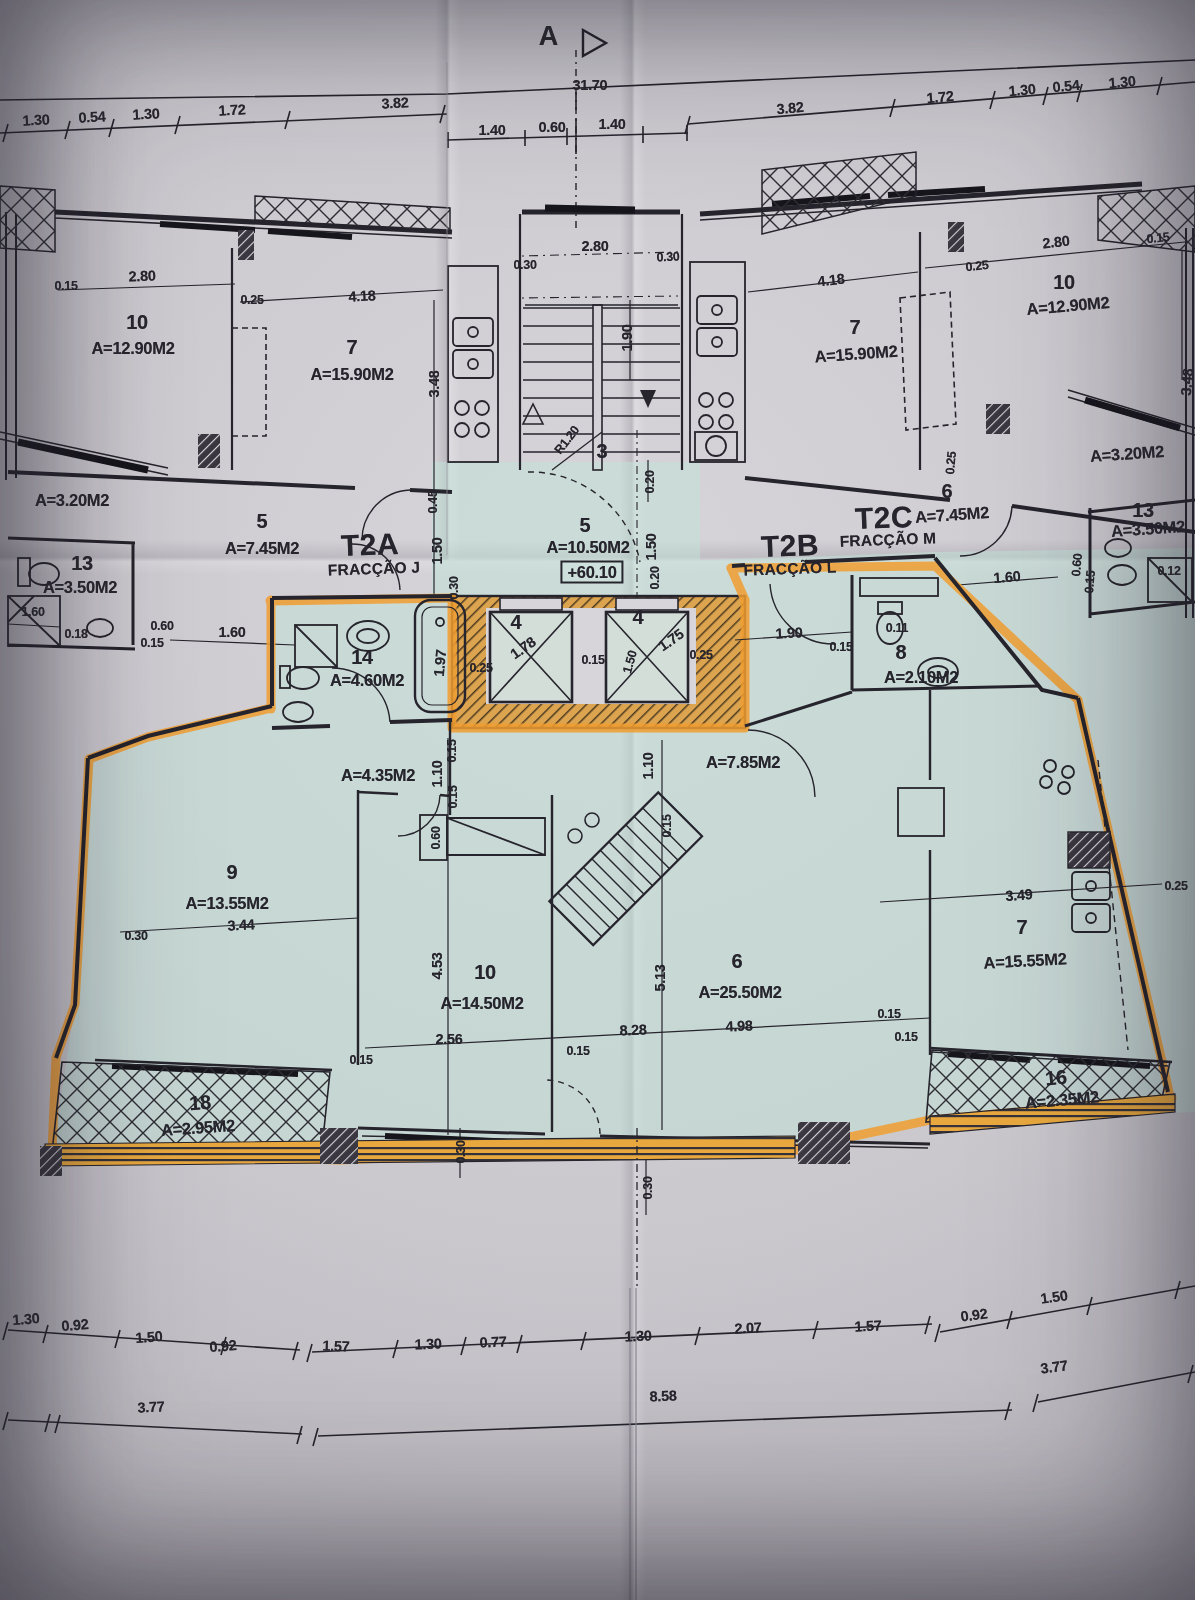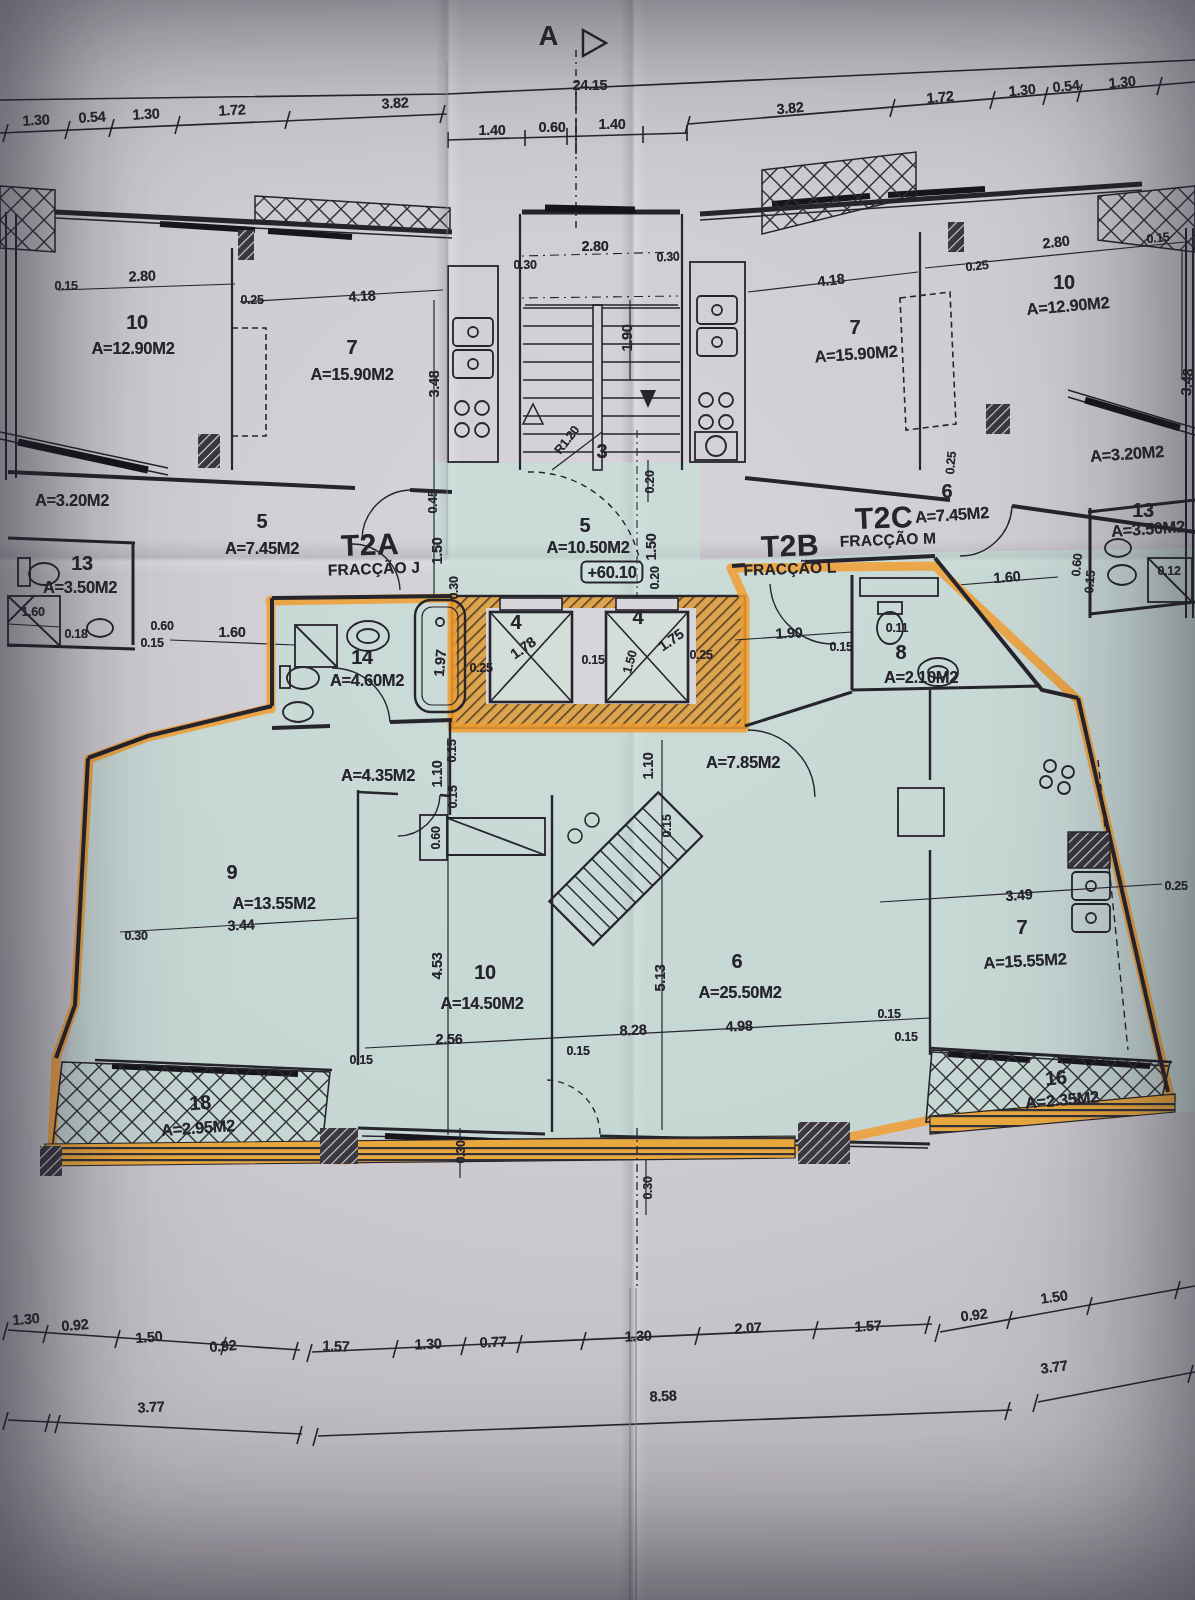--- a/index.html
+++ b/index.html
@@ -300,21 +300,21 @@
       <path d="M318,1428 L313,1446 M1010,1402 L1005,1420"></path>
       <path d="M1038,1402 L1195,1372"></path>
       <path d="M1038,1394 L1033,1412 M1193,1365 L1188,1383"></path>
     </g>
     <path d="M637,1128 L637,1290" stroke="#26242c" stroke-width="1.3" stroke-dasharray="8,4,2,4" fill="none"></path>
     <path d="M630,1288 L630,1600 M636,1288 L636,1600" stroke="#85828c" stroke-width="1.6" opacity="0.7" fill="none"></path>
     <path d="M447,62 L447,555" stroke="#9a97a0" stroke-width="2" opacity="0.35" fill="none"></path>
   </svg>
 
   <span class="lbl mark" style="left:549px;top:36px;">A</span>
-  <span class="lbl dim" style="left:590px;top:85px;">24.15</span>
+  <span class="lbl dim" style="left:590px;top:85px;">31.70</span>
 
   <span class="lbl dim" style="left:36px;top:120px;transform:translate(-50%,-50%) rotate(-3deg);">1.30</span>
   <span class="lbl dim" style="left:92px;top:117px;transform:translate(-50%,-50%) rotate(-3deg);">0.54</span>
   <span class="lbl dim" style="left:146px;top:114px;transform:translate(-50%,-50%) rotate(-3deg);">1.30</span>
   <span class="lbl dim" style="left:232px;top:110px;transform:translate(-50%,-50%) rotate(-3deg);">1.72</span>
   <span class="lbl dim" style="left:395px;top:103px;transform:translate(-50%,-50%) rotate(-3deg);">3.82</span>
   <span class="lbl dim" style="left:492px;top:130px;">1.40</span>
   <span class="lbl dim" style="left:552px;top:127px;">0.60</span>
   <span class="lbl dim" style="left:612px;top:124px;">1.40</span>
   <span class="lbl dim" style="left:790px;top:108px;transform:translate(-50%,-50%) rotate(-5deg);">3.82</span>
@@ -348,21 +348,21 @@
 
   <span class="lbl dim" style="left:595px;top:246px;">2.80</span>
   <span class="lbl dimsm" style="left:525px;top:265px;">0.30</span>
   <span class="lbl dimsm" style="left:668px;top:257px;transform:translate(-50%,-50%) rotate(-3deg);">0.30</span>
   <span class="lbl dim" style="left:627px;top:338px;transform:translate(-50%,-50%) rotate(-90deg);">1.90</span>
   <span class="lbl dimsm" style="left:567px;top:440px;transform:translate(-50%,-50%) rotate(-52deg);">R1.20</span>
   <span class="lbl dimsm" style="left:650px;top:482px;transform:translate(-50%,-50%) rotate(-90deg);">0.20</span>
   <span class="lbl num" style="left:602px;top:451px;">3</span>
   <span class="lbl num" style="left:585px;top:525px;">5</span>
   <span class="lbl area" style="left:588px;top:547px;">A=10.50M2</span>
-  <span class="lbl elev" style="position:absolute;left:612px;top:572px;transform:translate(-50%,-50%);z-index:5;border-radius:6px;">+60.10</span>
+  <span class="lbl elev" style="position:absolute;left:592px;top:572px;transform:translate(-50%,-50%);z-index:5;">+60.10</span>
   <span class="lbl dim" style="left:651px;top:547px;transform:translate(-50%,-50%) rotate(-90deg);">1.50</span>
   <span class="lbl dimsm" style="left:655px;top:578px;transform:translate(-50%,-50%) rotate(-90deg);">0.20</span>
   <span class="lbl dim" style="left:440px;top:663px;transform:translate(-50%,-50%) rotate(-85deg);">1.97</span>
   <span class="lbl dimsm" style="left:481px;top:668px;">0.25</span>
   <span class="lbl num" style="left:516px;top:622px;">4</span>
   <span class="lbl dim" style="left:523px;top:648px;transform:translate(-50%,-50%) rotate(-35deg);">1.78</span>
   <span class="lbl dimsm" style="left:593px;top:660px;">0.15</span>
   <span class="lbl dimsm" style="left:630px;top:662px;transform:translate(-50%,-50%) rotate(-75deg);">1.50</span>
   <span class="lbl num" style="left:638px;top:617px;">4</span>
   <span class="lbl dim" style="left:671px;top:640px;transform:translate(-50%,-50%) rotate(-35deg);">1.75</span>
@@ -404,21 +404,21 @@
   <span class="lbl area" style="left:903px;top:677px;margin-left:18px;">A=2.10M2</span>
   <span class="lbl area" style="left:378px;top:775px;">A=4.35M2</span>
   <span class="lbl area" style="left:743px;top:762px;">A=7.85M2</span>
   <span class="lbl dimsm" style="left:452px;top:751px;transform:translate(-50%,-50%) rotate(-90deg);">0.15</span>
   <span class="lbl dim" style="left:437px;top:774px;transform:translate(-50%,-50%) rotate(-90deg);">1.10</span>
   <span class="lbl dimsm" style="left:453px;top:797px;transform:translate(-50%,-50%) rotate(-90deg);">0.15</span>
   <span class="lbl dimsm" style="left:436px;top:838px;transform:translate(-50%,-50%) rotate(-90deg);">0.60</span>
   <span class="lbl dim" style="left:648px;top:766px;transform:translate(-50%,-50%) rotate(-90deg);">1.10</span>
   <span class="lbl dimsm" style="left:667px;top:826px;transform:translate(-50%,-50%) rotate(-90deg);">0.15</span>
   <span class="lbl num" style="left:232px;top:872px;">9</span>
-  <span class="lbl area" style="left:227px;top:903px;margin-left:47px;">A=13.55M2</span>
+  <span class="lbl area" style="left:227px;top:903px;">A=13.55M2</span>
   <span class="lbl dim" style="left:241px;top:925px;transform:translate(-50%,-50%) rotate(-3deg);">3.44</span>
   <span class="lbl dimsm" style="left:136px;top:936px;">0.30</span>
   <span class="lbl dim" style="left:437px;top:966px;transform:translate(-50%,-50%) rotate(-90deg);">4.53</span>
   <span class="lbl num" style="left:485px;top:972px;">10</span>
   <span class="lbl area" style="left:482px;top:1003px;">A=14.50M2</span>
   <span class="lbl dim" style="left:449px;top:1039px;">2.56</span>
   <span class="lbl dimsm" style="left:578px;top:1051px;">0.15</span>
   <span class="lbl dim" style="left:633px;top:1030px;transform:translate(-50%,-50%) rotate(-2deg);">8.28</span>
   <span class="lbl dim" style="left:739px;top:1026px;transform:translate(-50%,-50%) rotate(-2deg);">4.98</span>
   <span class="lbl dim" style="left:660px;top:978px;transform:translate(-50%,-50%) rotate(-90deg);">5.13</span>

